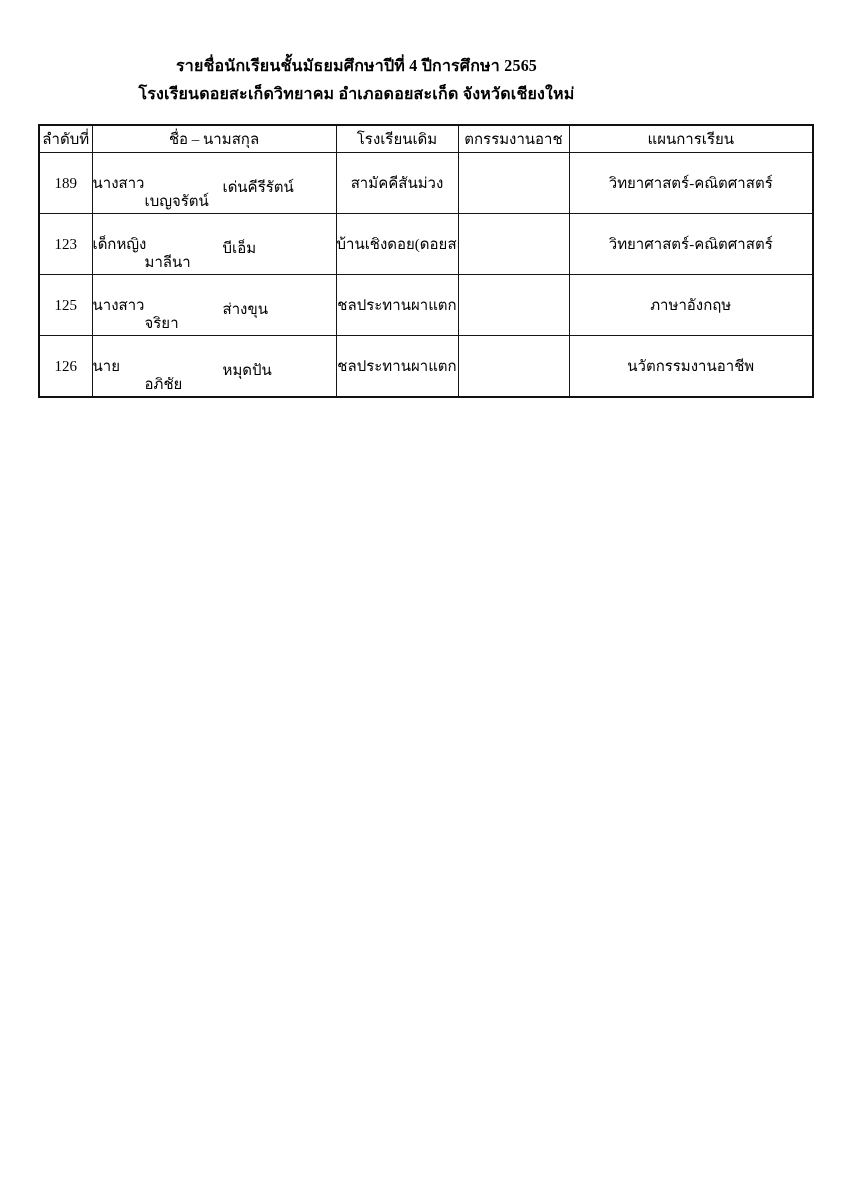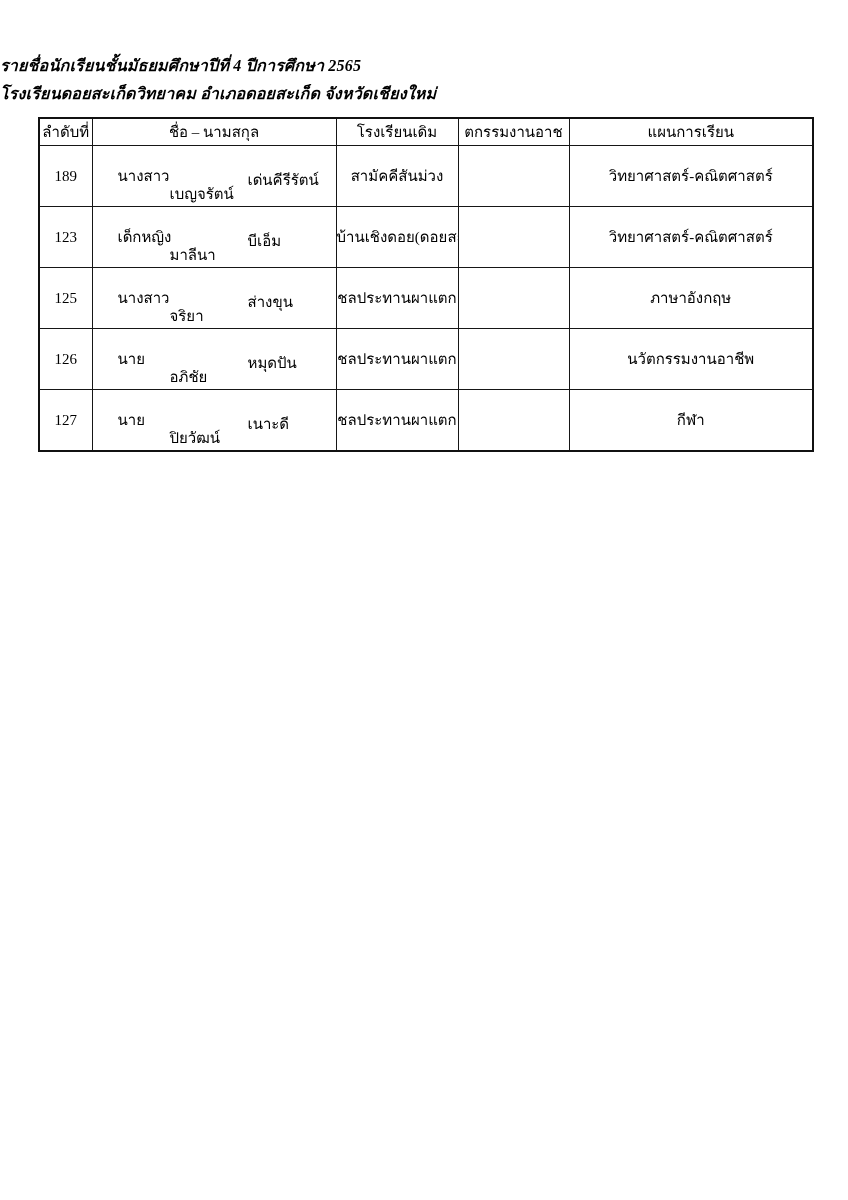--- a/index.html
+++ b/index.html
@@ -2,41 +2,41 @@
 <html><head>
 <meta charset="utf-8">
 <style>
   html,body{margin:0;padding:0;}
   body{
     width:848px;height:1200px;background:#ffffff;
     font-family:"Liberation Serif","DejaVu Serif",serif;
     color:#000;
   }
   .page{position:relative;width:848px;height:1200px;background:#fff;overflow:hidden;}
-  .titles{position:absolute;top:52px;left:0;width:713px;text-align:left;font-style:italic;}
+  .titles{position:absolute;top:52px;left:0;width:713px;text-align:center;}
   .title-line{font-size:16px;font-weight:bold;line-height:28px;letter-spacing:.2px;}
   table.roster{
-    position:absolute;top:117px;left:38px;width:774px;
+    position:absolute;top:124px;left:38px;width:774px;
     border-collapse:collapse;table-layout:fixed;
     border:2px solid #111;
   }
   .roster th,.roster td{
     border:1.6px solid #161616;
     height:26px;padding:0;font-size:15px;font-weight:normal;
     vertical-align:middle;overflow:hidden;white-space:nowrap;
   }
   col.c-no{width:53px;}
   col.c-name{width:244px;}
   col.c-school{width:122px;}
   col.c-quota{width:111px;}
   col.c-plan{width:244px;}
   .center{text-align:center;}
   .name-cell{padding-left:4px;}
   .name-wrap{display:flex;align-items:center;}
-  .np{display:inline-block;width:52px;padding-left:25px;}
+  .np{display:inline-block;width:52px;}
   .nf{display:inline-block;width:78px;margin-top:36px;}
   .nl{display:inline-block;flex:1;margin-top:8px;}
   .school-small{font-size:11px;}
   .quota-cell{}
 </style>
 </head>
 <body>
 
 <div class="page">
 
@@ -114,30 +114,17 @@
           <span class="np">นาย</span>
           <span class="nf">อภิชัย</span>
           <span class="nl">หมุดปัน</span>
         </span>
       </td>
       <td class="center">ชลประทานผาแตก</td>
       <td class="center quota-cell"></td>
       <td class="center">นวัตกรรมงานอาชีพ</td>
     </tr>
 
-    <tr>
-      <td class="center">127</td>
-      <td class="name-cell">
-        <span class="name-wrap">
-          <span class="np">นาย</span>
-          <span class="nf">ปิยวัฒน์</span>
-          <span class="nl">เนาะดี</span>
-        </span>
-      </td>
-      <td class="center">ชลประทานผาแตก</td>
-      <td class="center quota-cell"></td>
-      <td class="center">กีฬา</td>
-    </tr>
 
   </tbody>
   </table>
 
 </div>
 
 </body></html>

